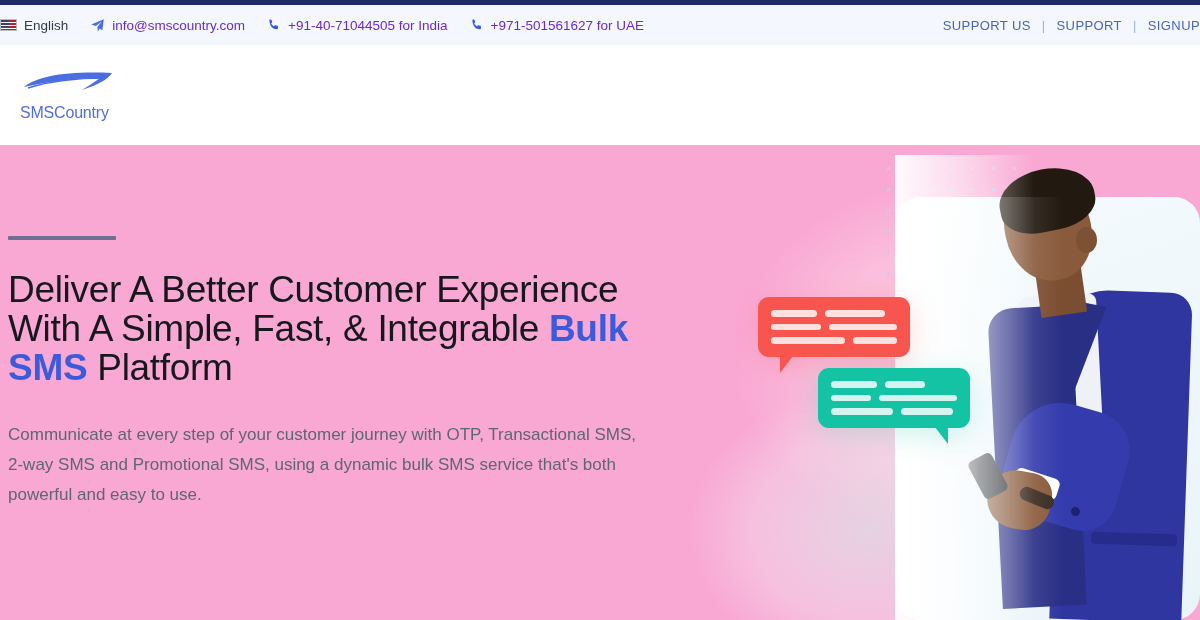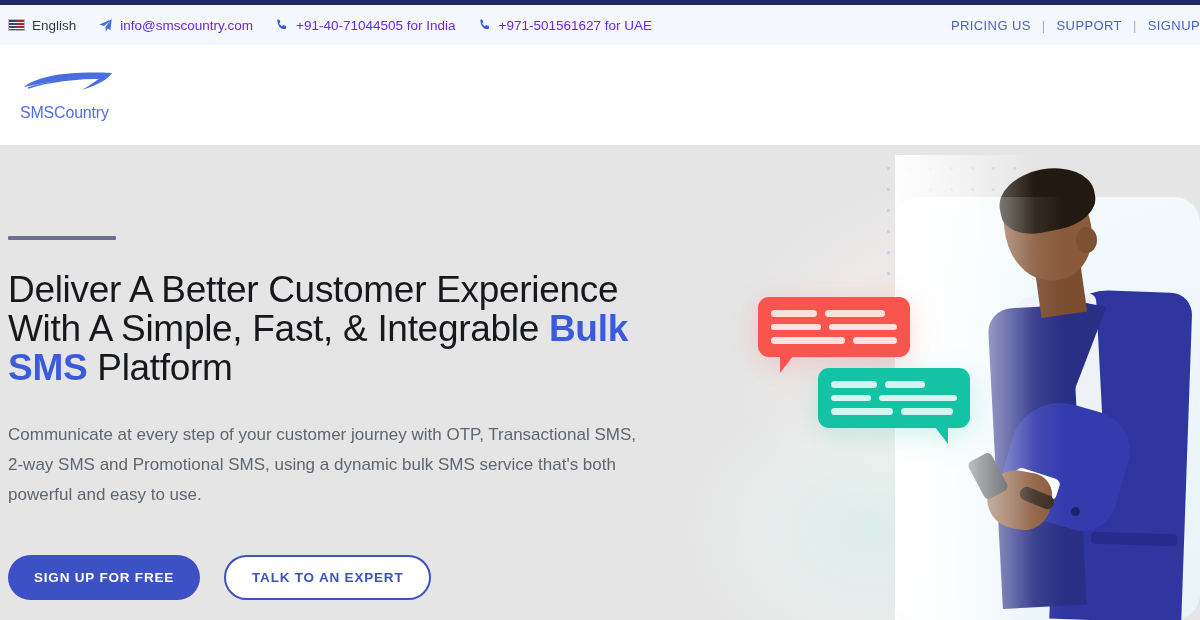--- a/index.html
+++ b/index.html
@@ -17,21 +17,21 @@
     background:#1e2a66;
   }
 
   
   .topbar{
     position:absolute; top:5px; left:0; width:1200px; height:40px;
     background:#f4f7fd;
     display:flex; align-items:center;
   }
   .topbar-left{
-    display:flex; align-items:center; gap:22px; padding-left:8px;
+    display:flex; align-items:center; gap:22px; 
   }
   .tb-item{
     display:flex; align-items:center; gap:7px;
     font-size:13.5px; color:#6d28d9; white-space:nowrap;
   }
   .tb-item.lang{ color:#333b45; }
   .flag{
     width:17px; height:12px; display:inline-block; position:relative;
     background:#b22234; border:0.5px solid #bbb; overflow:hidden; flex:0 0 auto;
   }
@@ -77,21 +77,21 @@
   .nav a{
     text-decoration:none; font-size:14.5px; font-weight:bold;
     letter-spacing:1.1px; padding:0 22px; white-space:nowrap;
   }
   .nav a.dark{ color:#2b2b2b; }
   .nav a.muted{ color:#9a9a9a; }
 
   
   .hero{
     position:absolute; top:145px; left:0; width:1200px; height:475px;
-    background:#e5e5e5; overflow:hidden;
+    background:#f9a8d4; overflow:hidden;
   }
   .hero-glow{
     position:absolute; right:0; top:0; width:560px; height:475px;
     background:radial-gradient(ellipse 320px 250px at 58% 45%,
        rgba(255,224,218,.55) 0%, rgba(255,243,240,.30) 45%, rgba(255,255,255,0) 72%);
   }
   .hero-glow2{
     position:absolute; right:120px; bottom:0; width:420px; height:300px;
     background:radial-gradient(ellipse 240px 190px at 50% 70%,
        rgba(214,245,238,.55) 0%, rgba(240,252,250,.28) 50%, rgba(255,255,255,0) 75%);
@@ -287,21 +287,21 @@
       <span class="ico">
         <svg width="14" height="14" viewBox="0 0 24 24">
             <path d="M6.6 2.5c.6 0 1.1.4 1.3 1l1 3.1c.2.6 0 1.2-.5 1.6l-1.3 1c1 2.2 2.8 4 5 5l1-1.3c.4-.5 1-.7 1.6-.5l3.1 1c.6.2 1 .7 1 1.3v3c0 .9-.8 1.6-1.7 1.5C9.8 19.3 4.7 14.2 4.1 4.2 4 3.3 4.7 2.5 5.6 2.5z" fill="#3b5bdb"></path>
           </svg>
       </span>
       <span>+971-501561627 for UAE</span>
     </div>
   </div>
 
   <div class="topbar-right">
-    <a href="#">PRICING US</a>
+    <a href="#">SUPPORT US</a>
     <span class="sep">|</span>
     <a href="#">SUPPORT</a>
     <span class="sep">|</span>
     <a href="#">SIGNUP</a>
   </div>
 </div>
 
 <div class="header">
 
   <div class="logo">
@@ -319,24 +319,20 @@
 <div class="hero">
   <div class="hero-glow"></div>
   <div class="hero-glow2"></div>
 
   <div class="rule"></div>
 
   <h1 class="headline"><span>Deliver A Better Customer Experience With A Simple, Fast, &amp; Integrable </span><span class="hl">Bulk SMS</span><span> Platform</span></h1>
 
   <p class="subcopy">Communicate at every step of your customer journey with OTP, Transactional SMS, 2-way SMS and Promotional SMS, using a dynamic bulk SMS service that's both powerful and easy to use.</p>
 
-  <div class="cta">
-    <button class="btn btn-primary">SIGN UP FOR FREE</button>
-    <button class="btn btn-ghost">TALK TO AN EXPERT</button>
-  </div>
 
   <div class="art">
 
     <div class="dotgrid"></div>
 
     <div class="photo-card"></div>
 
     <div class="person">
       <div class="p-suit-r"></div>
       <div class="p-shirt"></div>

